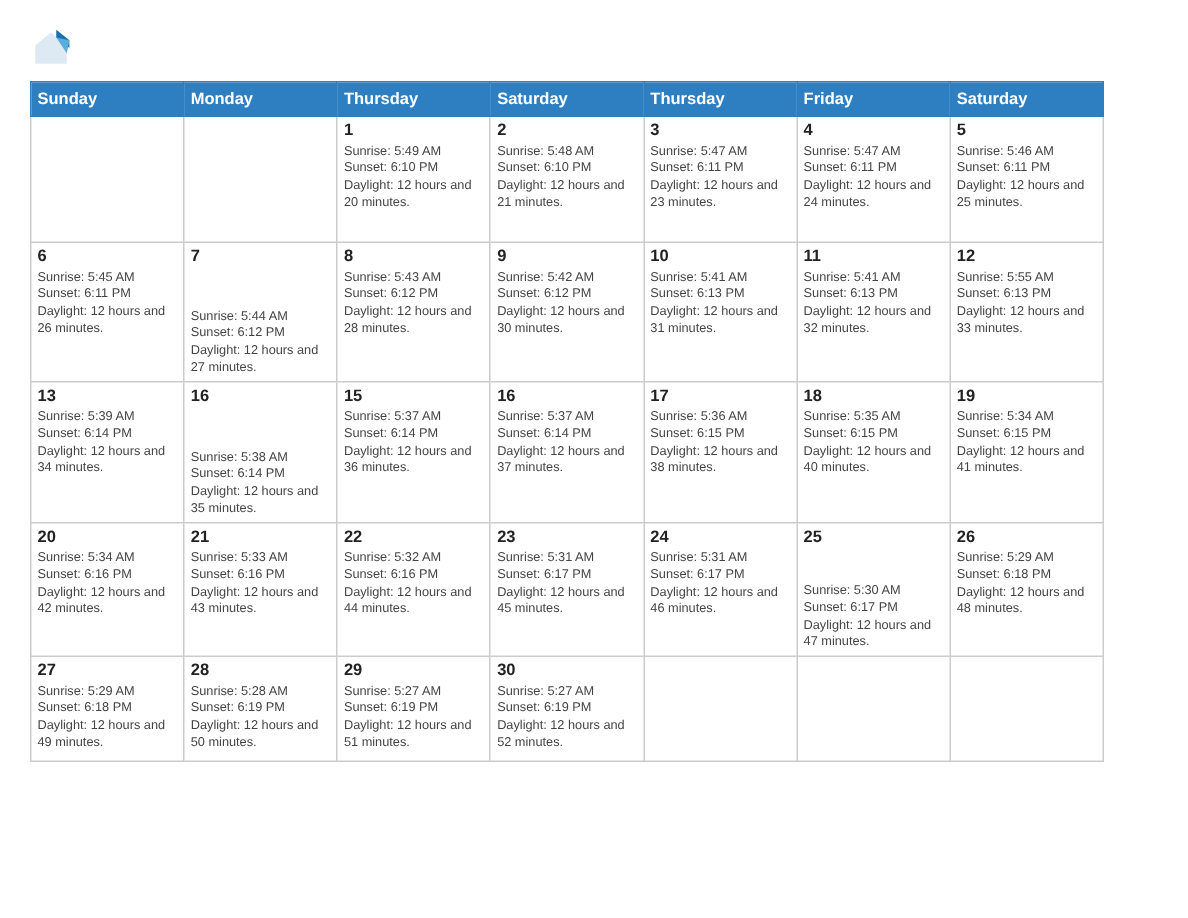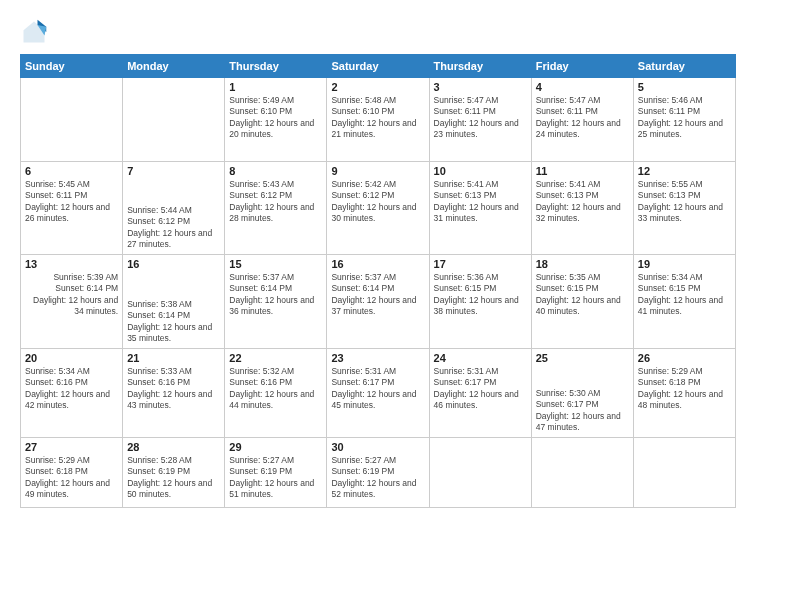--- a/index.html
+++ b/index.html
@@ -200,21 +200,21 @@
           <td>
             <div class="day-number">12</div>
             <div class="day-info" style="white-space: pre-line;">Sunrise: 5:55 AM
 Sunset: 6:13 PM
 Daylight: 12 hours and 33 minutes.</div>
           </td>
         </tr>
         <tr>
           <td>
             <div class="day-number">13</div>
-            <div class="day-info" style="white-space: pre-line; text-align: right;">Sunrise: 5:39 AM
+            <div class="day-info" style="white-space: pre-line;">Sunrise: 5:39 AM
 Sunset: 6:14 PM
 Daylight: 12 hours and 34 minutes.</div>
           </td>
           <td>
             <div class="day-number">16</div>
             <div class="day-info" style="white-space: pre-line; margin-top: 29px;">Sunrise: 5:38 AM
 Sunset: 6:14 PM
 Daylight: 12 hours and 35 minutes.</div>
           </td>
           <td>

